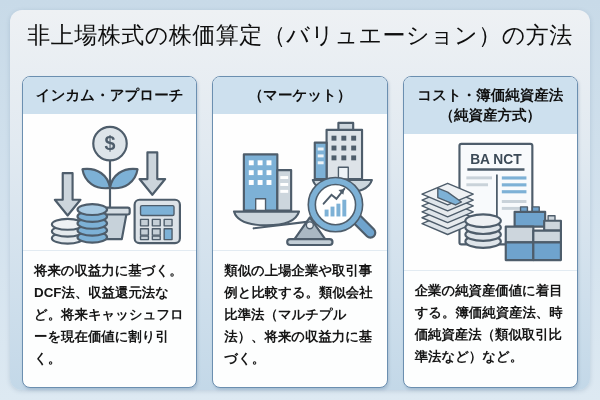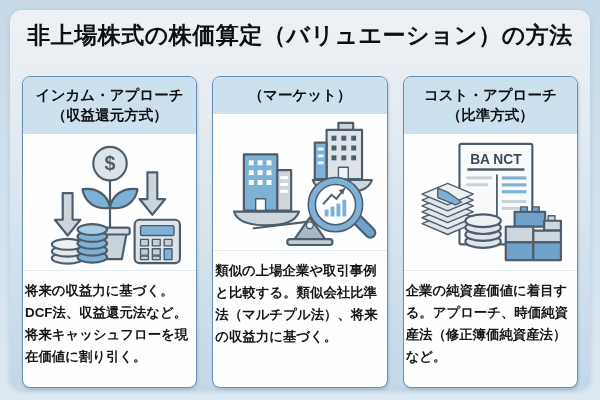--- a/index.html
+++ b/index.html
@@ -9,21 +9,21 @@
     background:linear-gradient(180deg,#c8dae8 0%,#d3e2ee 55%,#dde9f2 100%);
     position:relative;
   }
   .frame {
     position:absolute; inset:10px; border-radius:12px;
     background:linear-gradient(180deg,#eef1f4 0%,#e2eaf1 35%,#cfdfec 75%,#c3d8e8 100%);
     box-shadow:0 1px 4px rgba(90,120,150,.25);
   }
   .title {
     position:absolute; left:0; right:0; top:20px;
-    text-align:center; font-size:23px; font-weight:700; color:#0e0e0e;
+    text-align:center; font-size:23px; font-weight:400; color:#0e0e0e;
     letter-spacing:.5px;
   }
   .columns {
     position:absolute; left:22px; right:22px; top:76px; height:312px;
     display:flex; gap:15px;
   }
   .card {
     flex:1; display:flex; flex-direction:column;
     background:#fdfefe; border:1.5px solid #6b8fb0; border-radius:8px;
     overflow:hidden; box-shadow:1px 2px 3px rgba(90,120,150,.28);
@@ -31,39 +31,38 @@
   .card-header {
     background:#cde0ee; text-align:center; padding:8px 2px 9px;
     font-size:14.5px; font-weight:700; line-height:1.38; color:#101010;
   }
   .card-illustration {
     height:136px; display:flex; align-items:center; justify-content:center;
     background:#fefefe;
   }
   .card-text {
     flex:1; border-top:1px solid #e2ebf2;
-    padding:9px 2px 6px; font-size:13.4px; font-weight:700;
+    padding:9px 11px 6px; font-size:13.4px; font-weight:700;
     line-height:1.65; color:#161616; text-align:left;
   }
   svg .ol { stroke:#4e5d6b; stroke-width:2.2; stroke-linejoin:round; stroke-linecap:round; }
   svg .thin { stroke:#4e5d6b; stroke-width:1.4; stroke-linejoin:round; }
 </style>
 </head>
 <body>
 
 <div class="frame"></div>
 
 <div class="title">非上場株式の株価算定（バリュエーション）の方法</div>
 
 <div class="columns">
 
   <div class="card">
     <div class="card-header">
       <div>インカム・アプローチ</div>
-      <div>（収益還元方式）</div>
     </div>
     <div class="card-illustration">
       <svg width="162" height="130" viewBox="0 0 162 132">
 
         <g>
           <path class="ol" d="M33 57 h10 v27 h8 l-13 16 -13 -16 h8 Z" fill="#ccd5dc"></path>
         </g>
 
         <g>
           <path class="ol" d="M119 36 h10 v27 h8 l-13 16 -13 -16 h8 Z" fill="#ccd5dc"></path>
@@ -190,22 +189,22 @@
           <path d="M105 88 L113 79 L118 83 L126 73" fill="none" stroke="#4e5d6b" stroke-width="2" stroke-linecap="round"></path>
           <path d="M126 73 l-6 1 l5 5 Z" fill="#4e5d6b"></path>
         </g>
       </svg>
     </div>
     <div class="card-text">類似の上場企業や取引事例と比較する。類似会社比準法（マルチプル法）、将来の収益力に基づく。</div>
   </div>
 
   <div class="card">
     <div class="card-header">
-      <div>コスト・アプローチ</div>
-      <div>（比準方式）</div>
+      <div>コスト・簿価純資産法</div>
+      <div>（純資産方式）</div>
     </div>
     <div class="card-illustration">
       <svg width="162" height="130" viewBox="0 0 162 132">
 
         <g>
           <rect class="ol" x="50" y="7" width="74" height="102" rx="2" fill="#f8fafc"></rect>
           <text x="87" y="27" text-anchor="middle" font-size="14" font-weight="bold" fill="#3c4a57">BA NCT</text>
           <path d="M58 33 L116 33" stroke="#4e5d6b" stroke-width="2.6"></path>
           <path d="M88 38 L88 104" stroke="#4e5d6b" stroke-width="1.8"></path>
           <g fill="#c9d2d9">
@@ -248,16 +247,16 @@
           <rect class="ol" x="106" y="76" width="31" height="15" fill="#6fa3cd"></rect>
           <rect class="thin" x="140" y="80" width="7" height="6" fill="#cdd6dd"></rect>
           <rect class="ol" x="136" y="85" width="17" height="10" fill="#cdd6dd"></rect>
           <rect class="ol" x="97" y="91" width="28" height="16" fill="#cdd6dd"></rect>
           <rect class="ol" x="125" y="95" width="28" height="12" fill="#cdd6dd"></rect>
           <rect class="ol" x="97" y="107" width="28" height="18" fill="#6fa3cd"></rect>
           <rect class="ol" x="125" y="107" width="28" height="18" fill="#6fa3cd"></rect>
         </g>
       </svg>
     </div>
-    <div class="card-text">企業の純資産価値に着目する。アプローチ、時価純資産法（修正簿価純資産法）など。</div>
+    <div class="card-text">企業の純資産価値に着目する。簿価純資産法、時価純資産法（類似取引比準法など）など。</div>
   </div>
 
 </div>
 
 </body></html>

